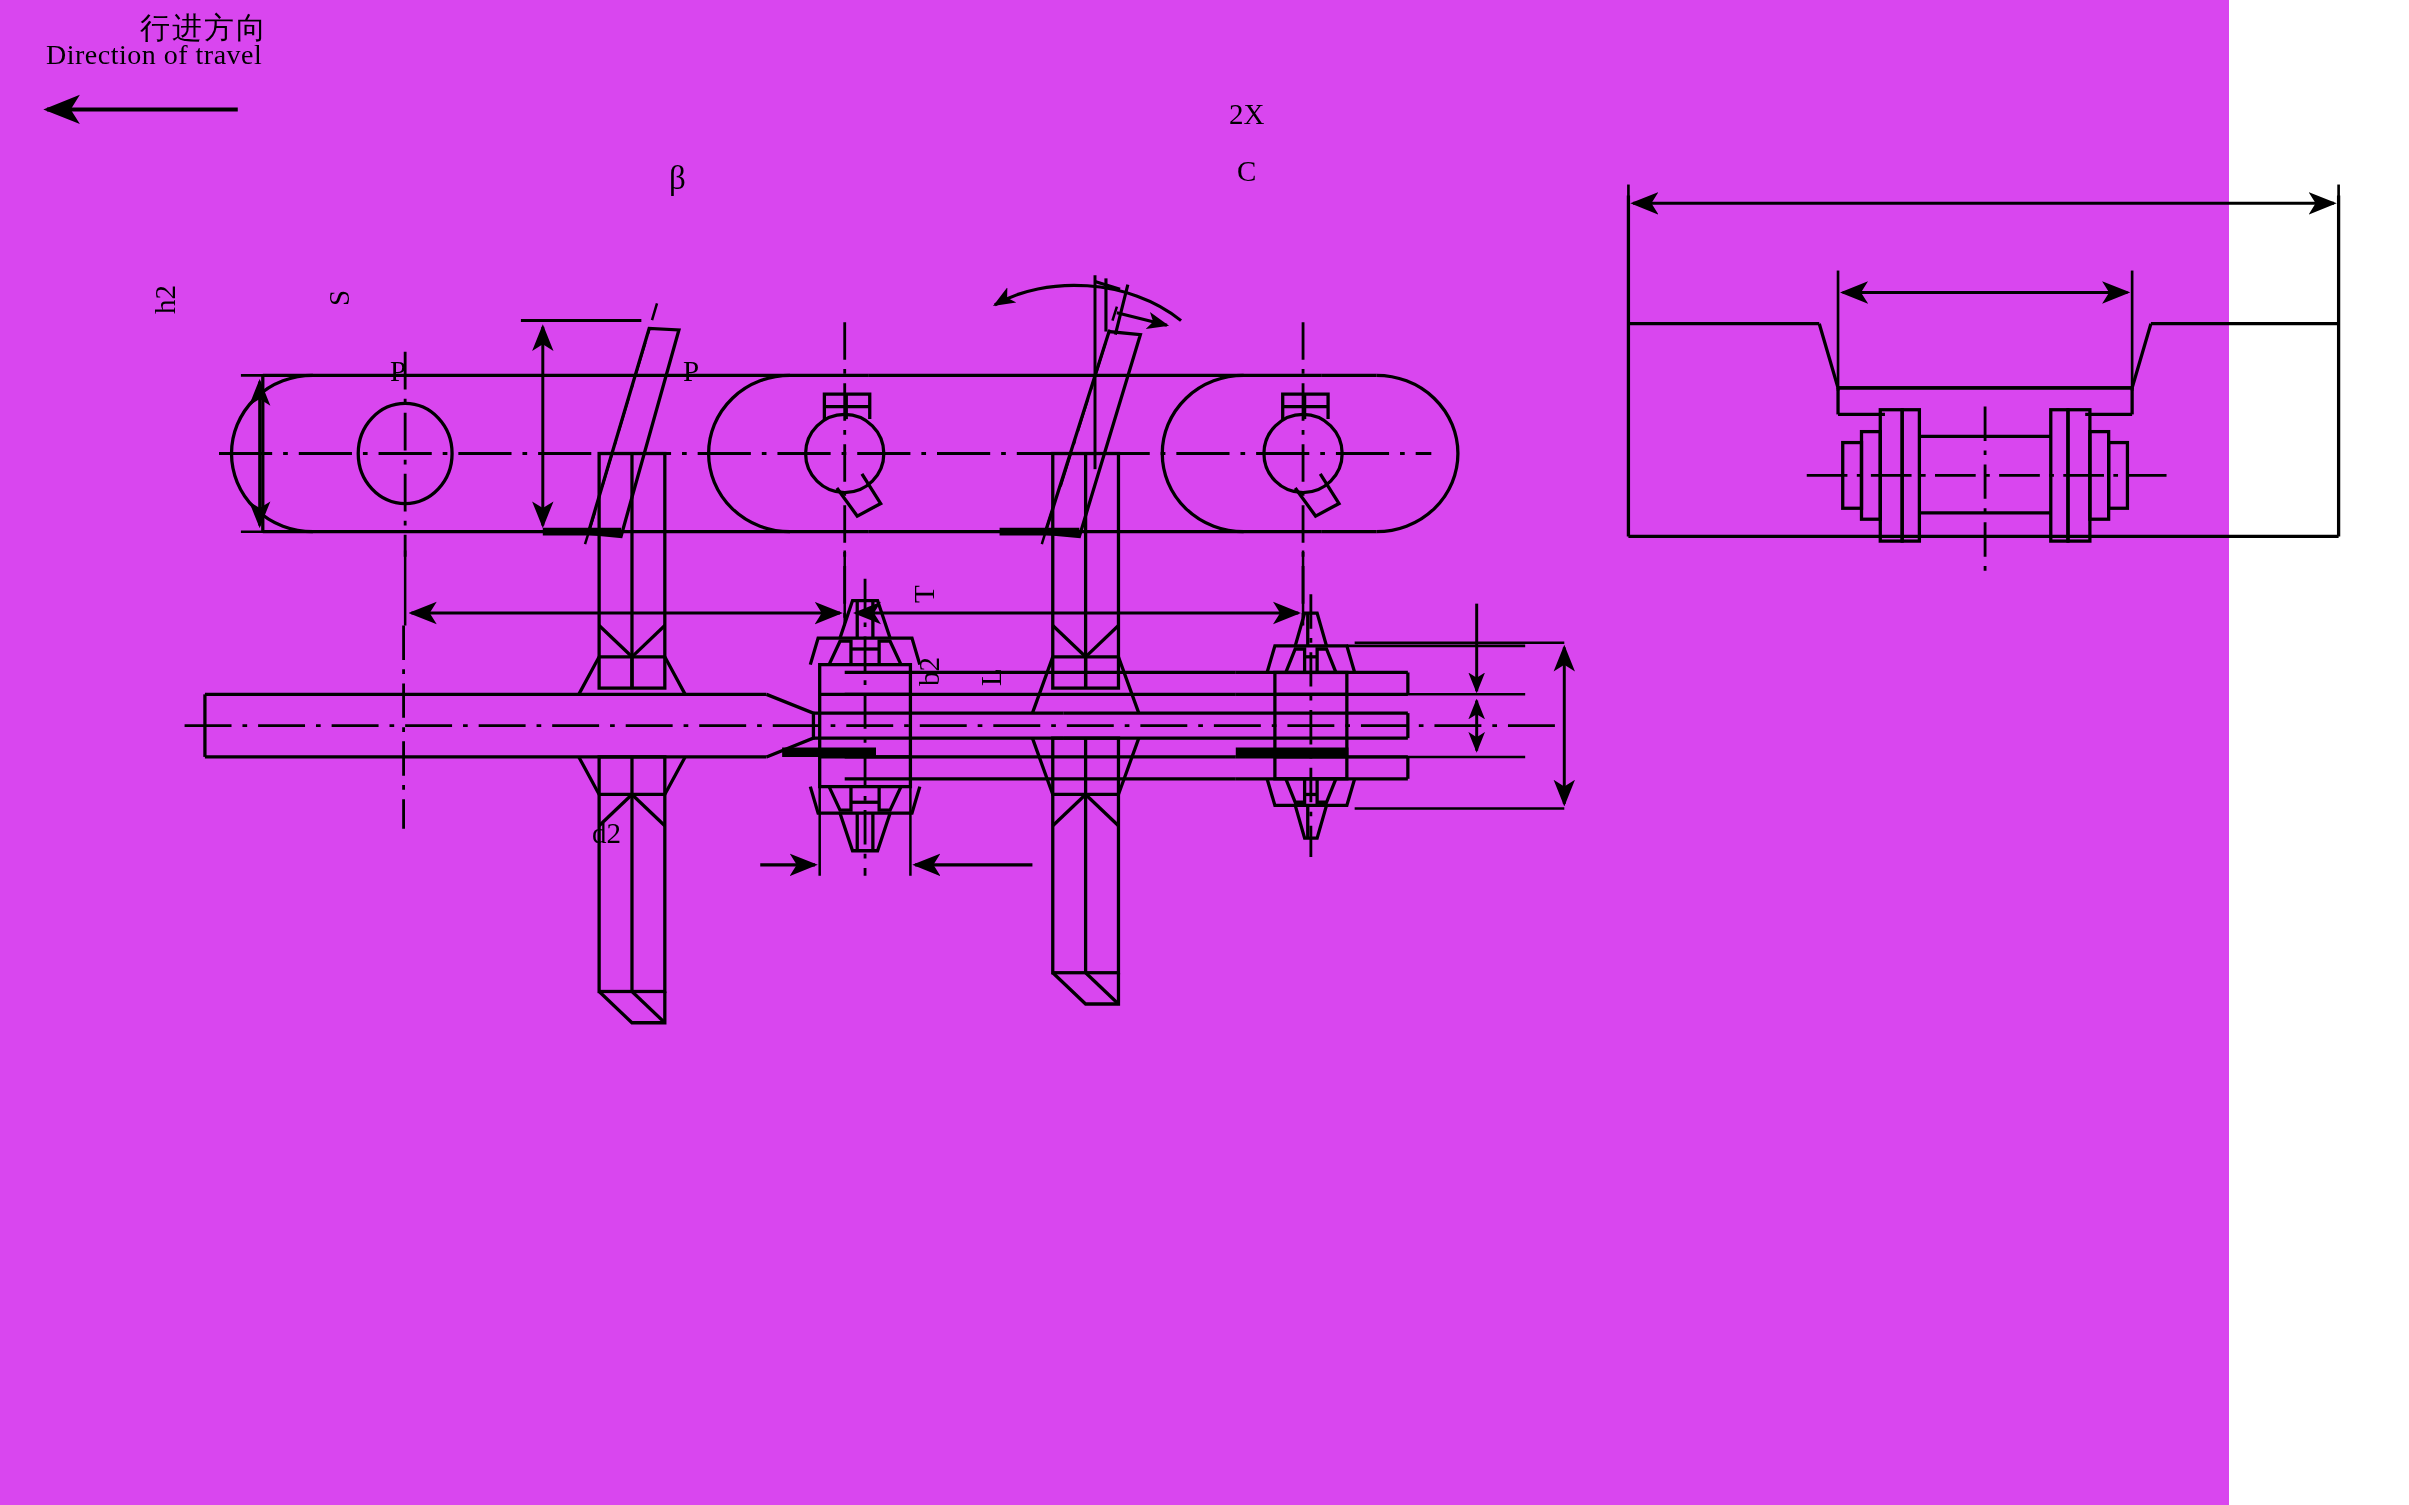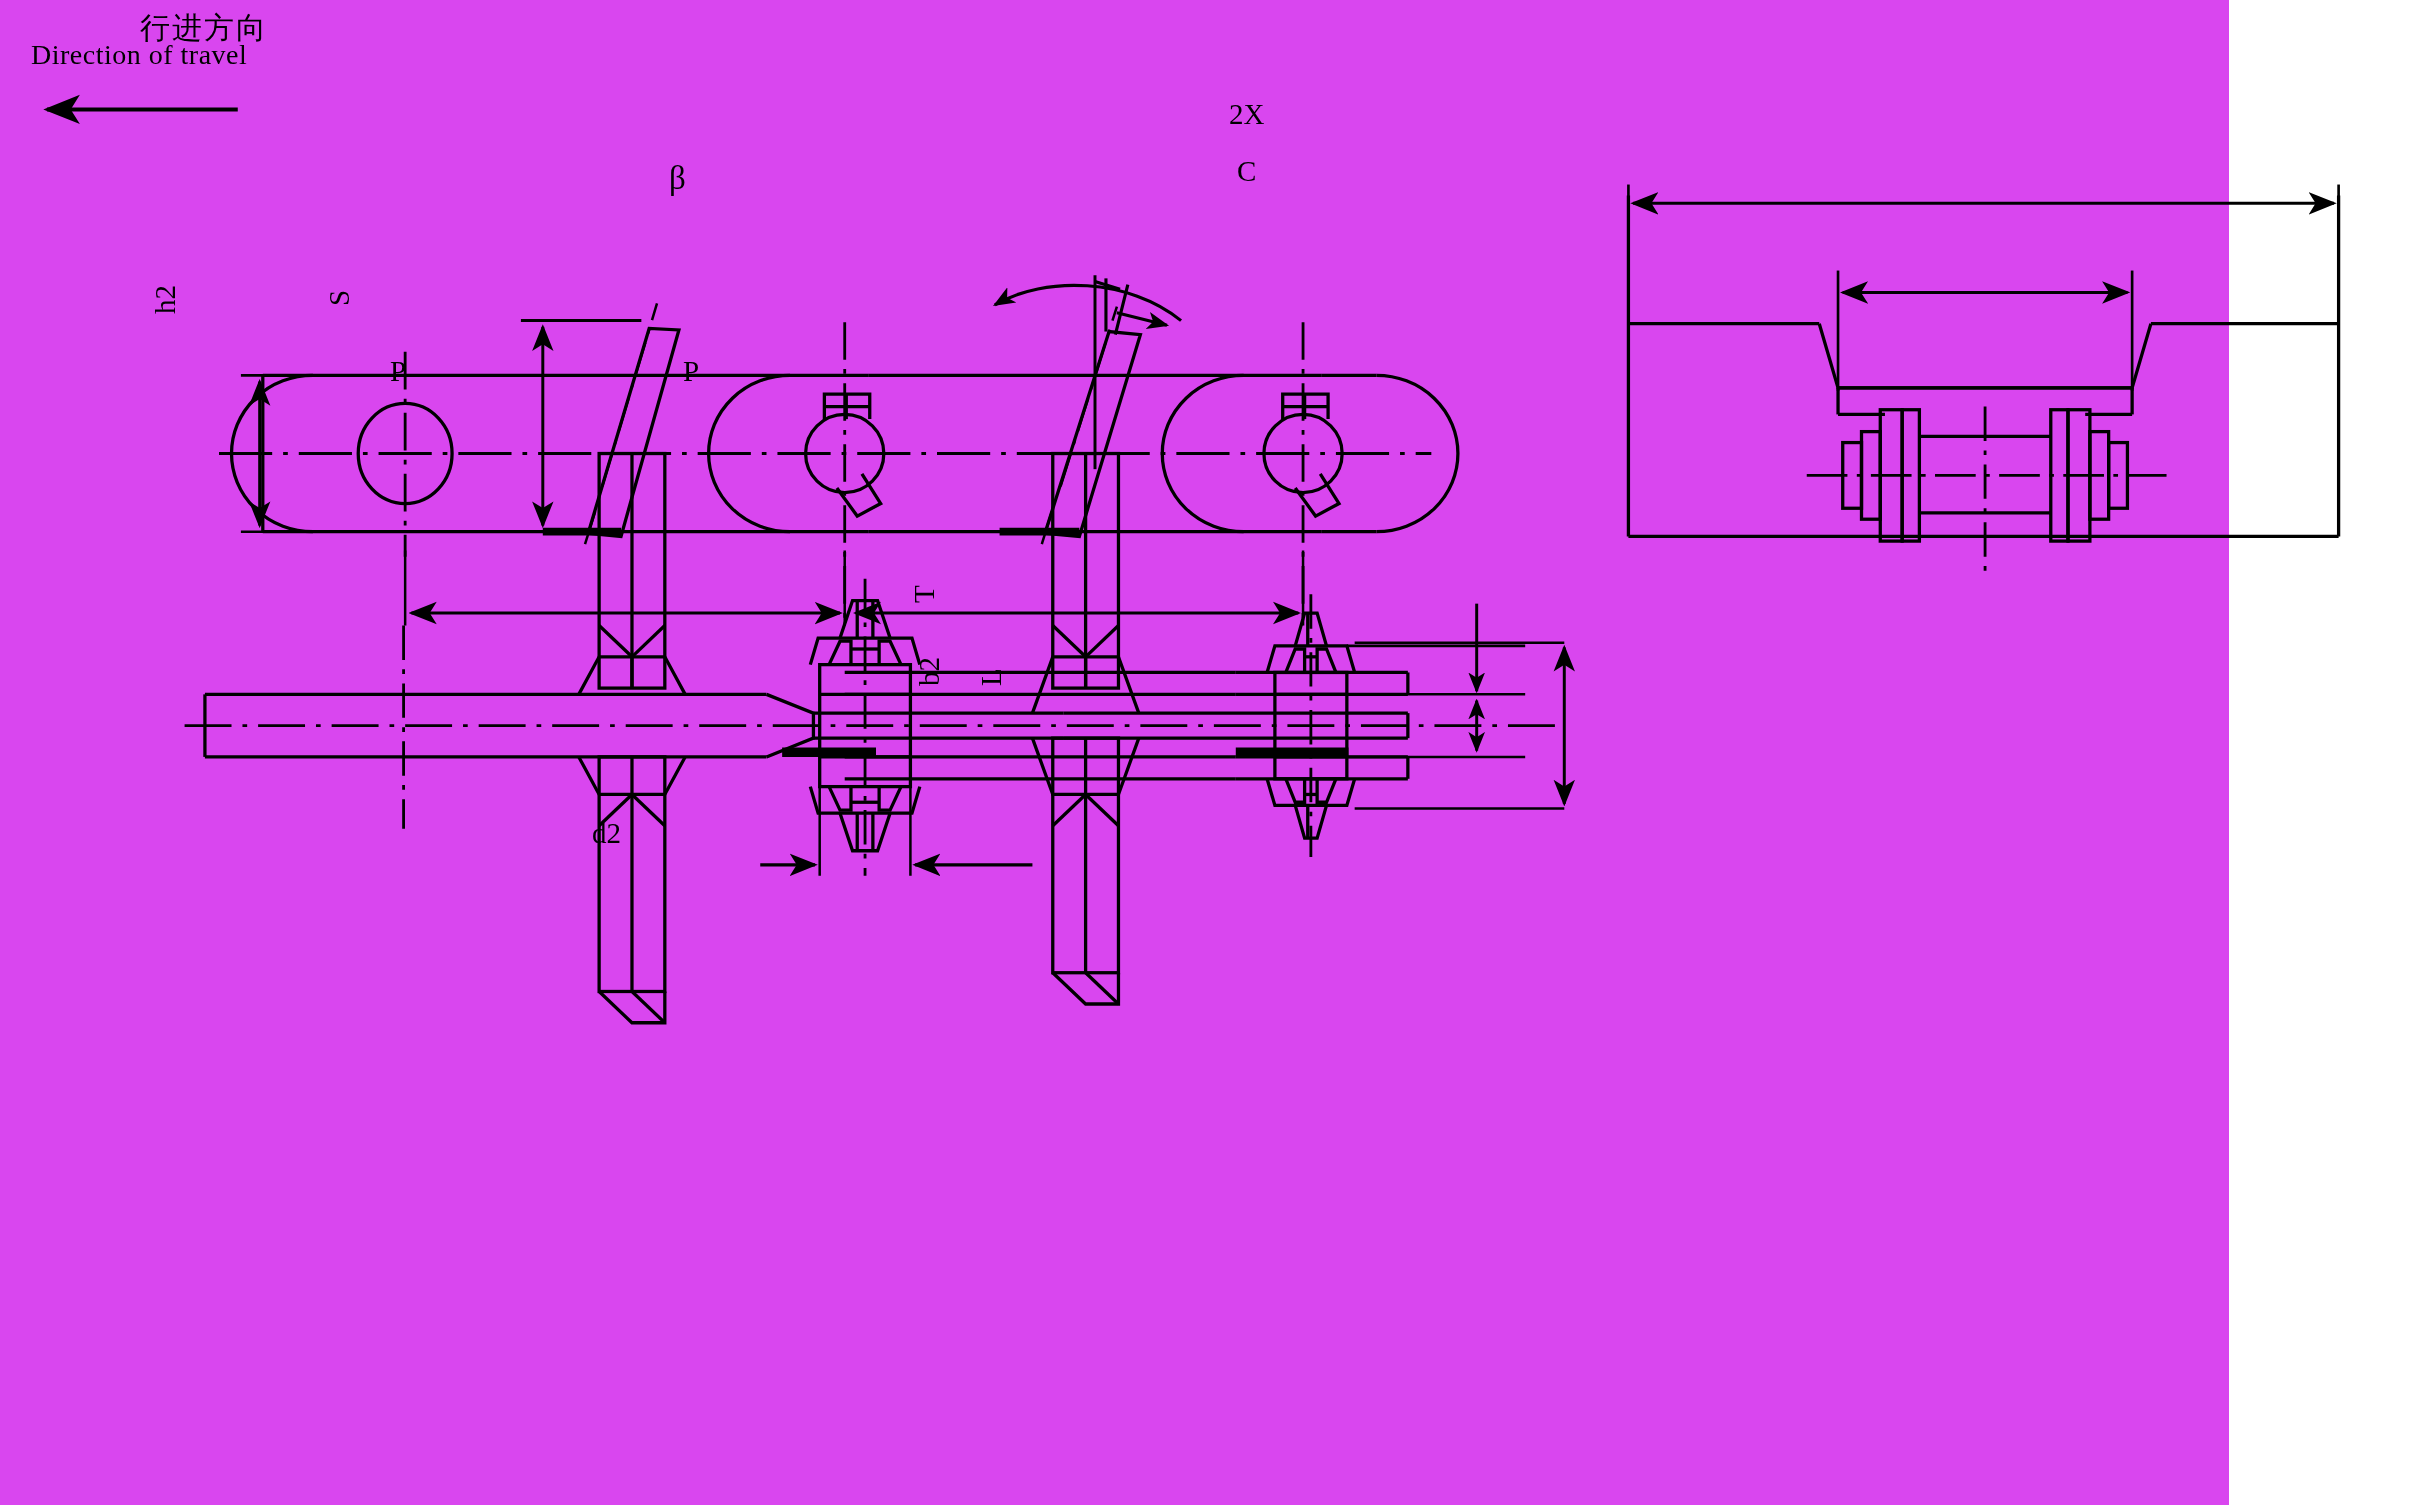--- a/index.html
+++ b/index.html
@@ -51,21 +51,21 @@
     white-space: nowrap;
   }
   .rot90 { transform: rotate(-90deg); transform-origin: left top; }
 </style>
 </head>
 <body>
 
 <div id="sheet">
 
   <div class="hdr-cn" style="left:140px; top:7.8px;">行进方向</div>
-  <div class="hdr-en" style="left:31px; top:39px;text-align:center;">Direction of travel</div>
+  <div class="hdr-en" style="left:46px; top:39px;text-align:center;">Direction of travel</div>
 
   <div class="dimlabel rot90" style="left:149px; top:314px;">h2</div>
   <div class="dimlabel rot90" style="left:323px; top:306px;">S</div>
   <div class="dimlabel" style="left:390px; top:355px;">P</div>
   <div class="dimlabel" style="left:683px; top:355px;">P</div>
   <div class="dimlabel" style="left:669px; top:160px; font-size:33px;">β</div>
 
   <div class="dimlabel" style="left:1229px; top:98px;">2X</div>
   <div class="dimlabel" style="left:1237px; top:155px;">C</div>
 

